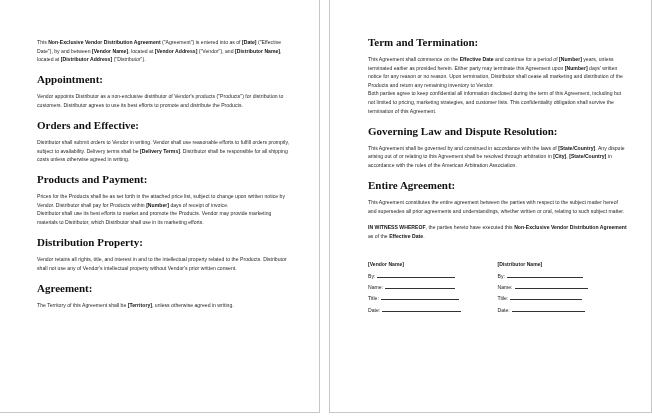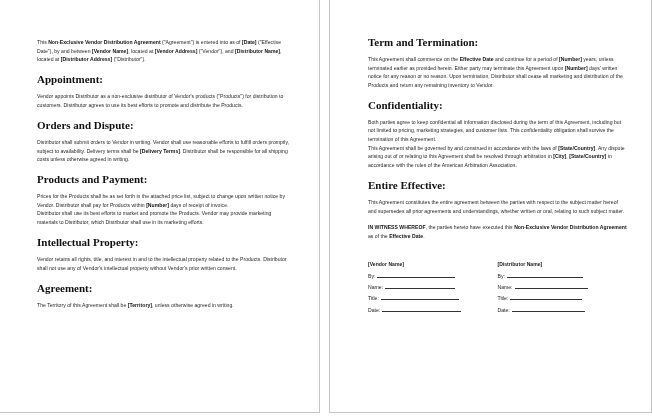--- a/index.html
+++ b/index.html
@@ -39,42 +39,42 @@
 </style>
 </head>
 <body>
 
 <div class="page" id="page-left">
   <div class="content">
     <p class="para"><span>This </span><b>Non-Exclusive Vendor Distribution Agreement</b><span> ("Agreement") is entered into as of </span><b>[Date]</b><span> ("Effective Date"), by and between </span><b>[Vendor Name]</b><span>, located at </span><b>[Vendor Address]</b><span> ("Vendor"), and </span><b>[Distributor Name]</b><span>, located at </span><b>[Distributor Address]</b><span> ("Distributor").</span></p>
     <div>
         <div class="heading">Appointment:</div>
         <p class="para"><span>Vendor appoints Distributor as a non-exclusive distributor of Vendor's products ("Products") for distribution to customers. Distributor agrees to use its best efforts to promote and distribute the Products.</span></p>
-        <div class="heading">Orders and Dispute:</div>
+        <div class="heading">Orders and Effective:</div>
         <p class="para"><span>Distributor shall submit orders to Vendor in writing. Vendor shall use reasonable efforts to fulfill orders promptly, subject to availability. Delivery terms shall be </span><b>[Delivery Terms]</b><span>. Distributor shall be responsible for all shipping costs unless otherwise agreed in writing.</span></p>
         <div class="heading">Products and Payment:</div>
         <p class="para"><span>Prices for the Products shall be as set forth in the attached price list, subject to change upon written notice by Vendor. Distributor shall pay for Products within </span><b>[Number]</b><span> days of receipt of invoice.</span></p>
         <p class="para"><span>Distributor shall use its best efforts to market and promote the Products. Vendor may provide marketing materials to Distributor, which Distributor shall use in its marketing efforts.</span></p>
-        <div class="heading">Intellectual Property:</div>
+        <div class="heading">Distribution Property:</div>
         <p class="para"><span>Vendor retains all rights, title, and interest in and to the intellectual property related to the Products. Distributor shall not use any of Vendor's intellectual property without Vendor's prior written consent.</span></p>
         <div class="heading">Agreement:</div>
         <p class="para"><span>The Territory of this Agreement shall be </span><b>[Territory]</b><span>, unless otherwise agreed in writing.</span></p>
       </div>
   </div>
 </div>
 
 <div class="page" id="page-right">
   <div class="content">
     <div>
         <div class="heading" style="margin-top: 0px;">Term and Termination:</div>
         <p class="para"><span>This Agreement shall commence on the </span><b>Effective Date</b><span> and continue for a period of </span><b>[Number]</b><span> years, unless terminated earlier as provided herein. Either party may terminate this Agreement upon </span><b>[Number]</b><span> days' written notice for any reason or no reason. Upon termination, Distributor shall cease all marketing and distribution of the Products and return any remaining inventory to Vendor.</span></p>
-        <div class="heading">Confidentiality:</div>
         <p class="para"><span>Both parties agree to keep confidential all information disclosed during the term of this Agreement, including but not limited to pricing, marketing strategies, and customer lists. This confidentiality obligation shall survive the termination of this Agreement.</span></p>
+        <div class="heading">Governing Law and Dispute Resolution:</div>
         <p class="para"><span>This Agreement shall be governed by and construed in accordance with the laws of </span><b>[State/Country]</b><span>. Any dispute arising out of or relating to this Agreement shall be resolved through arbitration in </span><b>[City]</b><span>, </span><b>[State/Country]</b><span> in accordance with the rules of the American Arbitration Association.</span></p>
-        <div class="heading">Entire Effective:</div>
+        <div class="heading">Entire Agreement:</div>
         <p class="para"><span>This Agreement constitutes the entire agreement between the parties with respect to the subject matter hereof and supersedes all prior agreements and understandings, whether written or oral, relating to such subject matter.</span></p>
       </div>
     <p class="para" style="margin-top:8px"><b>IN WITNESS WHEREOF</b><span>, the parties hereto have executed this </span><b>Non-Exclusive Vendor Distribution Agreement</b><span> as of the </span><b>Effective Date</b><span>.</span></p>
     <div class="sig-wrap" id="sig-wrap">
         <div class="sig-col">
           <div class="sig-title">[Vendor Name]</div>
           <div class="sig-line">
             <span>By:</span>
             <span class="rule" style="width: 78px;"></span>
           </div>

